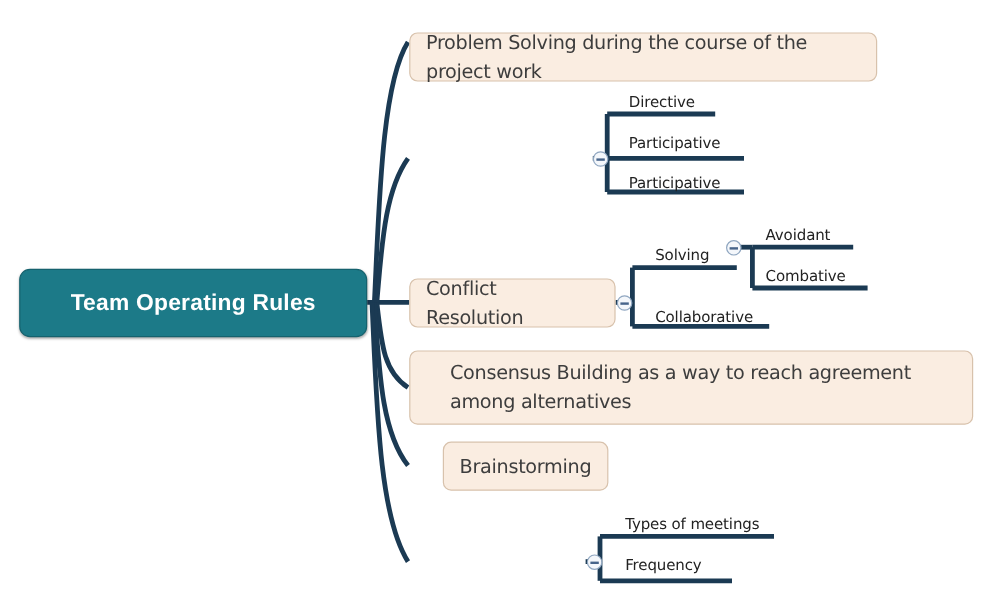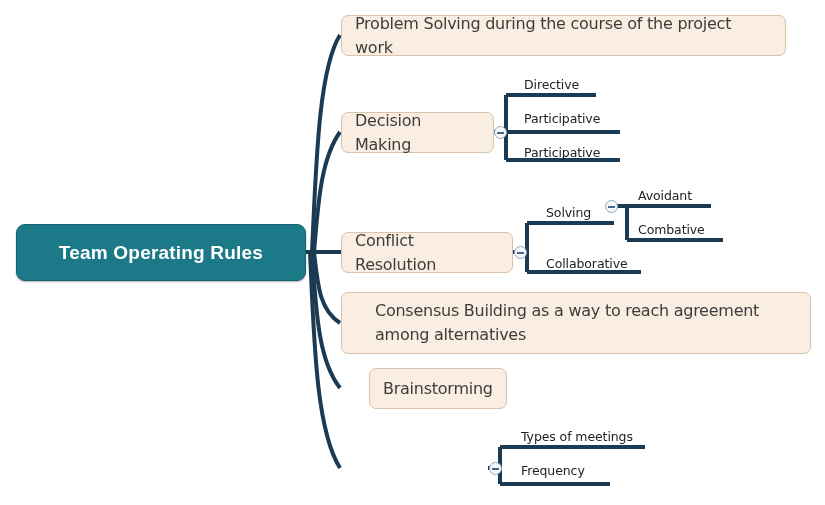--- a/index.html
+++ b/index.html
@@ -150,27 +150,24 @@
       <path d="M500,447 L500,484"></path>
       <path d="M500,447 L645,447"></path>
       <path d="M500,484 L610,484"></path>
     </g>
   </svg>
 
   <div class="root-node">
     <span class="label">Team Operating Rules</span>
   </div>
 
-  <div class="l1-node" style="left:341px; top:15px; width:445px; height:41px;">
+  <div class="l1-node" style="left:341px; top:27px; width:390px; height:41px;">
     <span class="label">Problem Solving during the course of the project work</span>
   </div>
 
-  <div class="l1-node" style="left:341px; top:112px; width:153px; height:41px;">
-    <span class="label">Decision Making</span>
-  </div>
 
   <div class="l1-node" style="left:341px; top:232px; width:172px; height:41px;">
     <span class="label">Conflict Resolution</span>
   </div>
 
   <div class="l1-node" style="left:341px; top:292px; width:470px; height:62px;padding-left:33px;">
     <span class="label">Consensus Building as a way to reach agreement among alternatives</span>
   </div>
 
   <div class="l1-node" style="left:341px; top:368px; width:138px; height:41px;margin-left:28px;">

